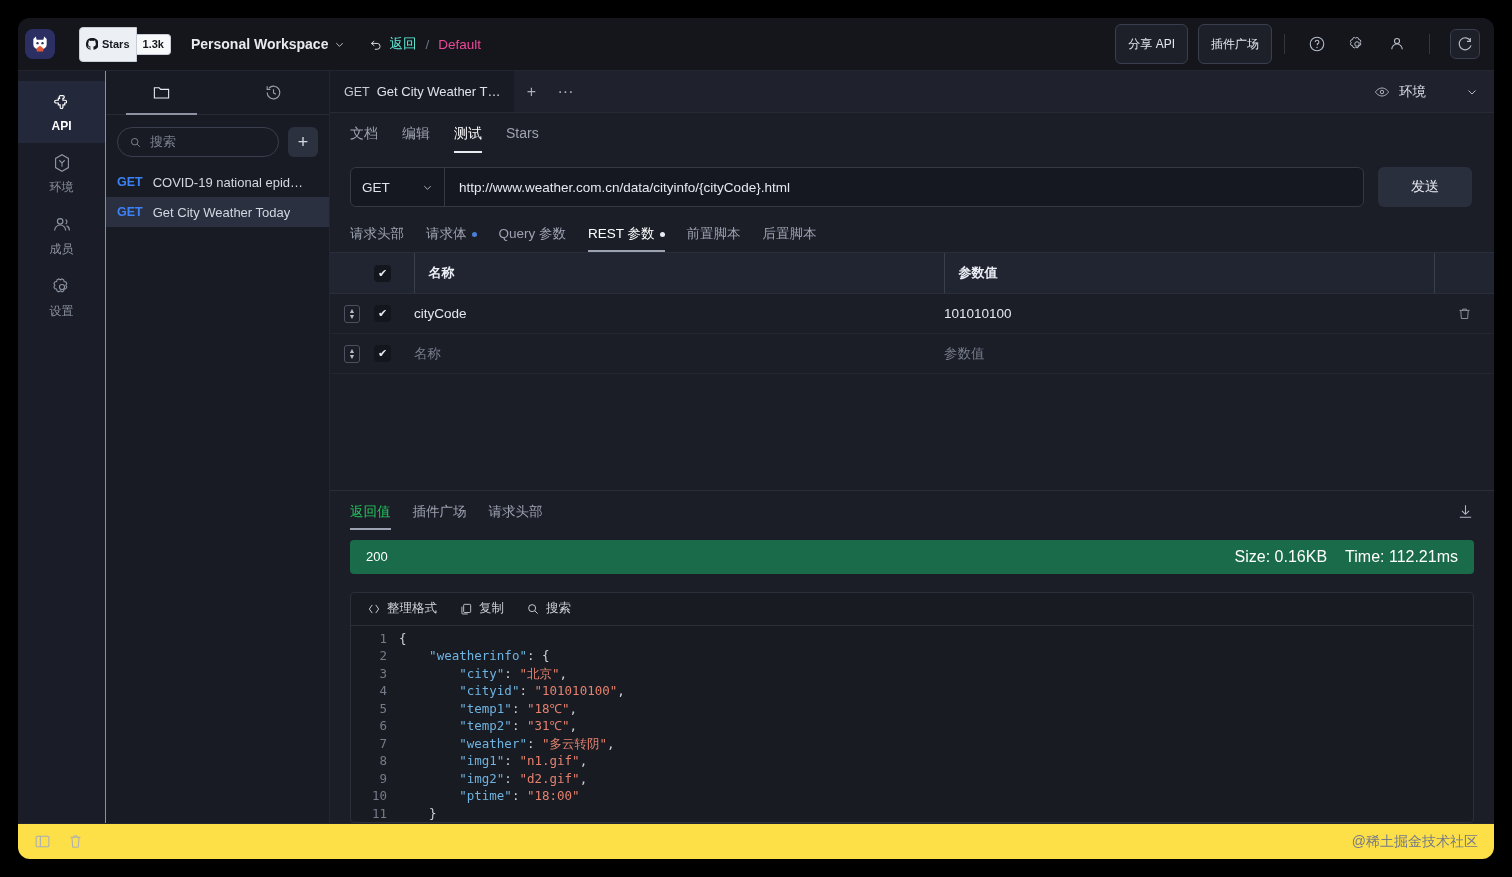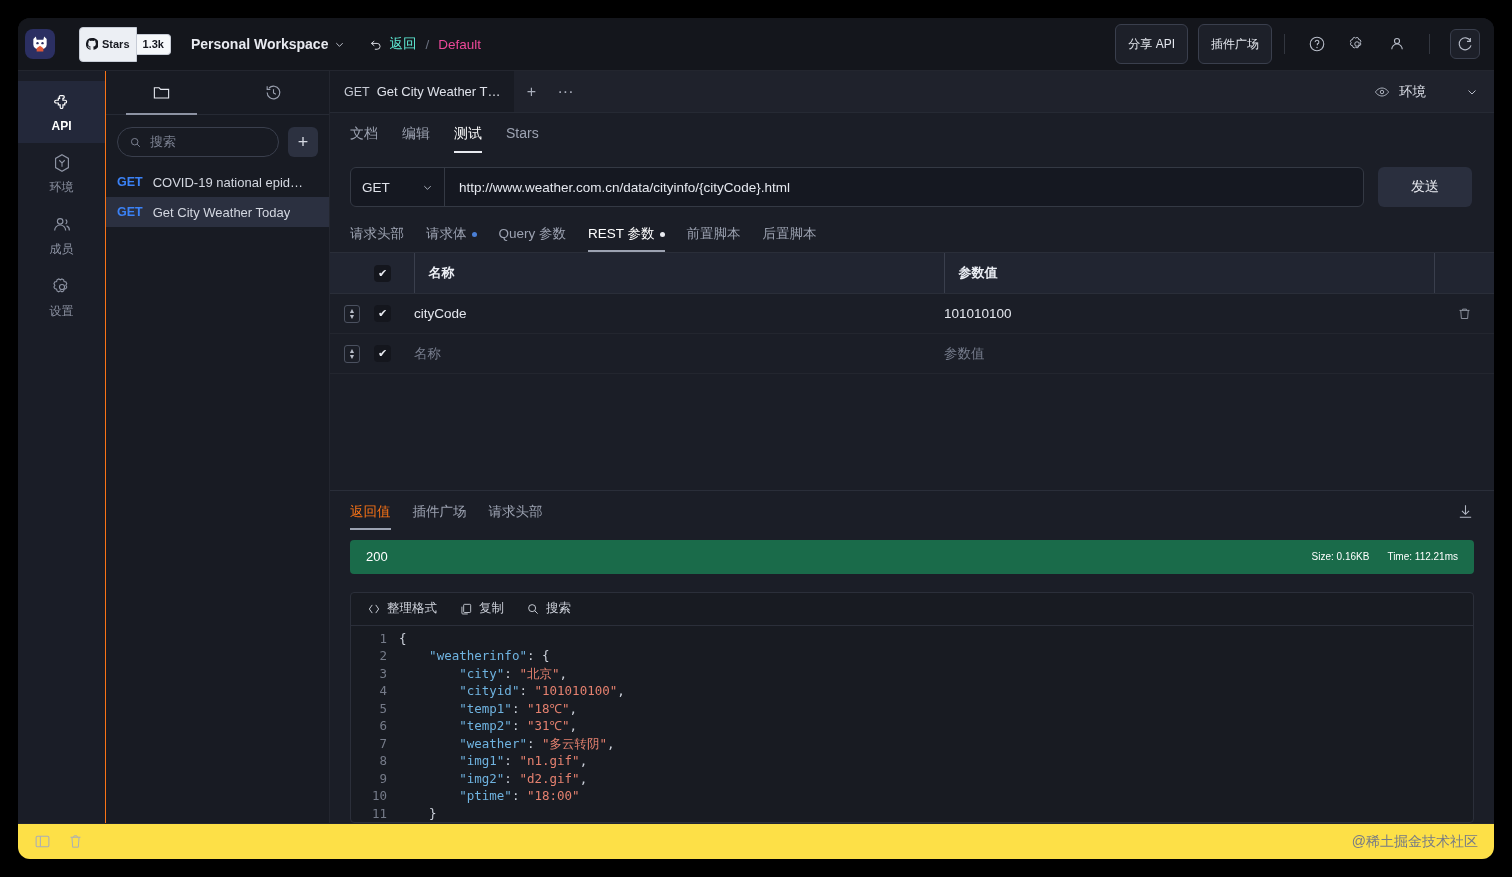--- a/index.html
+++ b/index.html
@@ -223,32 +223,32 @@
   }
   .trash { color: #9aa0ad; cursor: pointer; display: flex; justify-content: center; }
 
   
   .response {
     border-top: 1px solid #2a2e39; background: #1b1e27;
     flex: 0 0 auto; display: flex; flex-direction: column;
   }
   .resp-tabs { display: flex; align-items: center; gap: 22px; padding: 12px 20px 0 20px; }
   .resp-tab { font-size: 13.5px; color: #9ca2b1; cursor: pointer; padding-bottom: 9px; position: relative; }
-  .resp-tab.active { color: #f97316; }
+  .resp-tab.active { color: #22c55e; }
   .resp-tab.active::after {
     content: ""; position: absolute; left: 0; right: 0; bottom: 0;
     height: 2px; background: #9ca2b1;
   }
   .dl-icon { margin-left: auto; color: #b2b7c3; cursor: pointer; padding-bottom: 9px; }
   .statusbar {
     margin: 10px 20px 0 20px; height: 34px; border-radius: 4px;
     display: flex; align-items: center; padding: 0 16px;
     color: #fff; font-size: 13px;
   }
-  .status-meta { margin-left: auto; display: flex; gap: 18px; font-size: 10px; }
+  .status-meta { margin-left: auto; display: flex; gap: 18px; font-size: 16px; }
   .codepanel {
     margin: 18px 20px 0 20px; border: 1px solid #2b2f3a;
     border-radius: 4px; background: #181b22;
     flex: 1 1 auto; display: flex; flex-direction: column; min-height: 0;
   }
   .codetools {
     display: flex; align-items: center; gap: 22px;
     height: 33px; padding: 0 16px; border-bottom: 1px solid #2b2f3a;
     font-size: 12.5px; color: #cfd3dc;
   }

